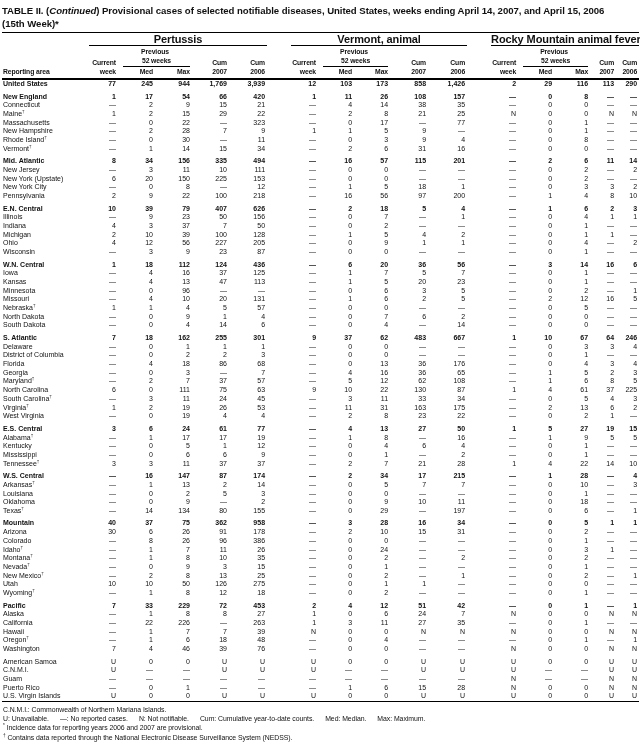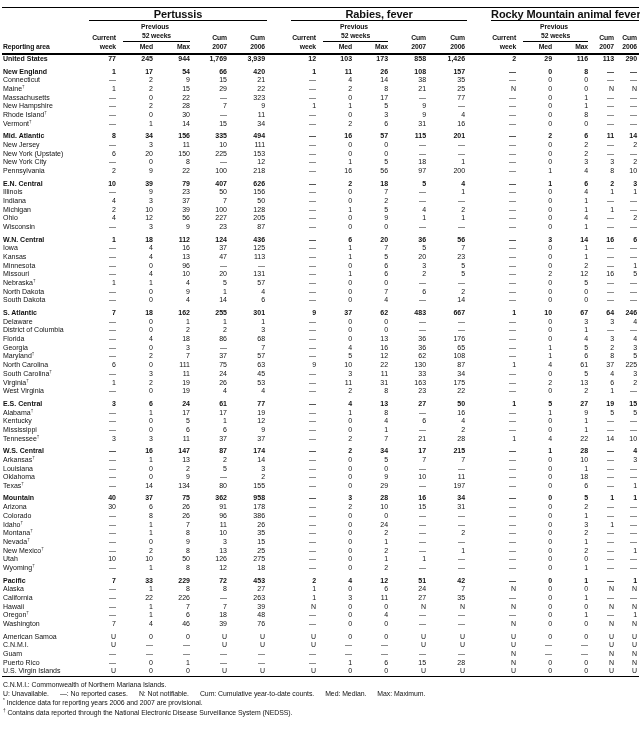--- a/index.html
+++ b/index.html
@@ -24,20 +24,24 @@
   tr.bold td{font-weight:bold;}
   sup{font-size:4.6px;vertical-align:super;line-height:0;}
   .footnotes{margin-top:3px;font-size:6.9px;line-height:9.2px;padding-left:1px;letter-spacing:-0.05px;}
   .fn-item{display:inline-block;margin-right:11px;}
 </style>
 </head>
 <body>
 
 <div class="page">
 
+  <div class="title">
+    <span>TABLE II. (</span><i>Continued</i><span>) Provisional cases of selected notifiable diseases, United States, weeks ending April 14, 2007, and April 15, 2006</span>
+    <div>(15th Week)*</div>
+  </div>
 
   <table>
     <colgroup>
       <col style="width:87px">
         <col style="width:29px">
         <col style="width:37px">
         <col style="width:37px">
         <col style="width:37px">
         <col style="width:38px">
       <col style="width:51px">
@@ -51,21 +55,21 @@
         <col style="width:26px">
         <col style="width:23px">
     </colgroup>
     <thead>
       <tr class="h1">
         <th class="lbl"></th>
         <th colspan="5">
             <div class="grp">Pertussis</div>
           </th>
         <th colspan="5">
-            <div class="grp gml">Rabies, fever</div>
+            <div class="grp gml">Vermont, animal</div>
           </th>
         <th colspan="5">
             <div class="grp gml">Rocky Mountain animal fever</div>
           </th>
       </tr>
       <tr class="h2">
         <th></th>
         <th></th>
           <th colspan="2" class="ctr">Previous</th>
           <th></th>

